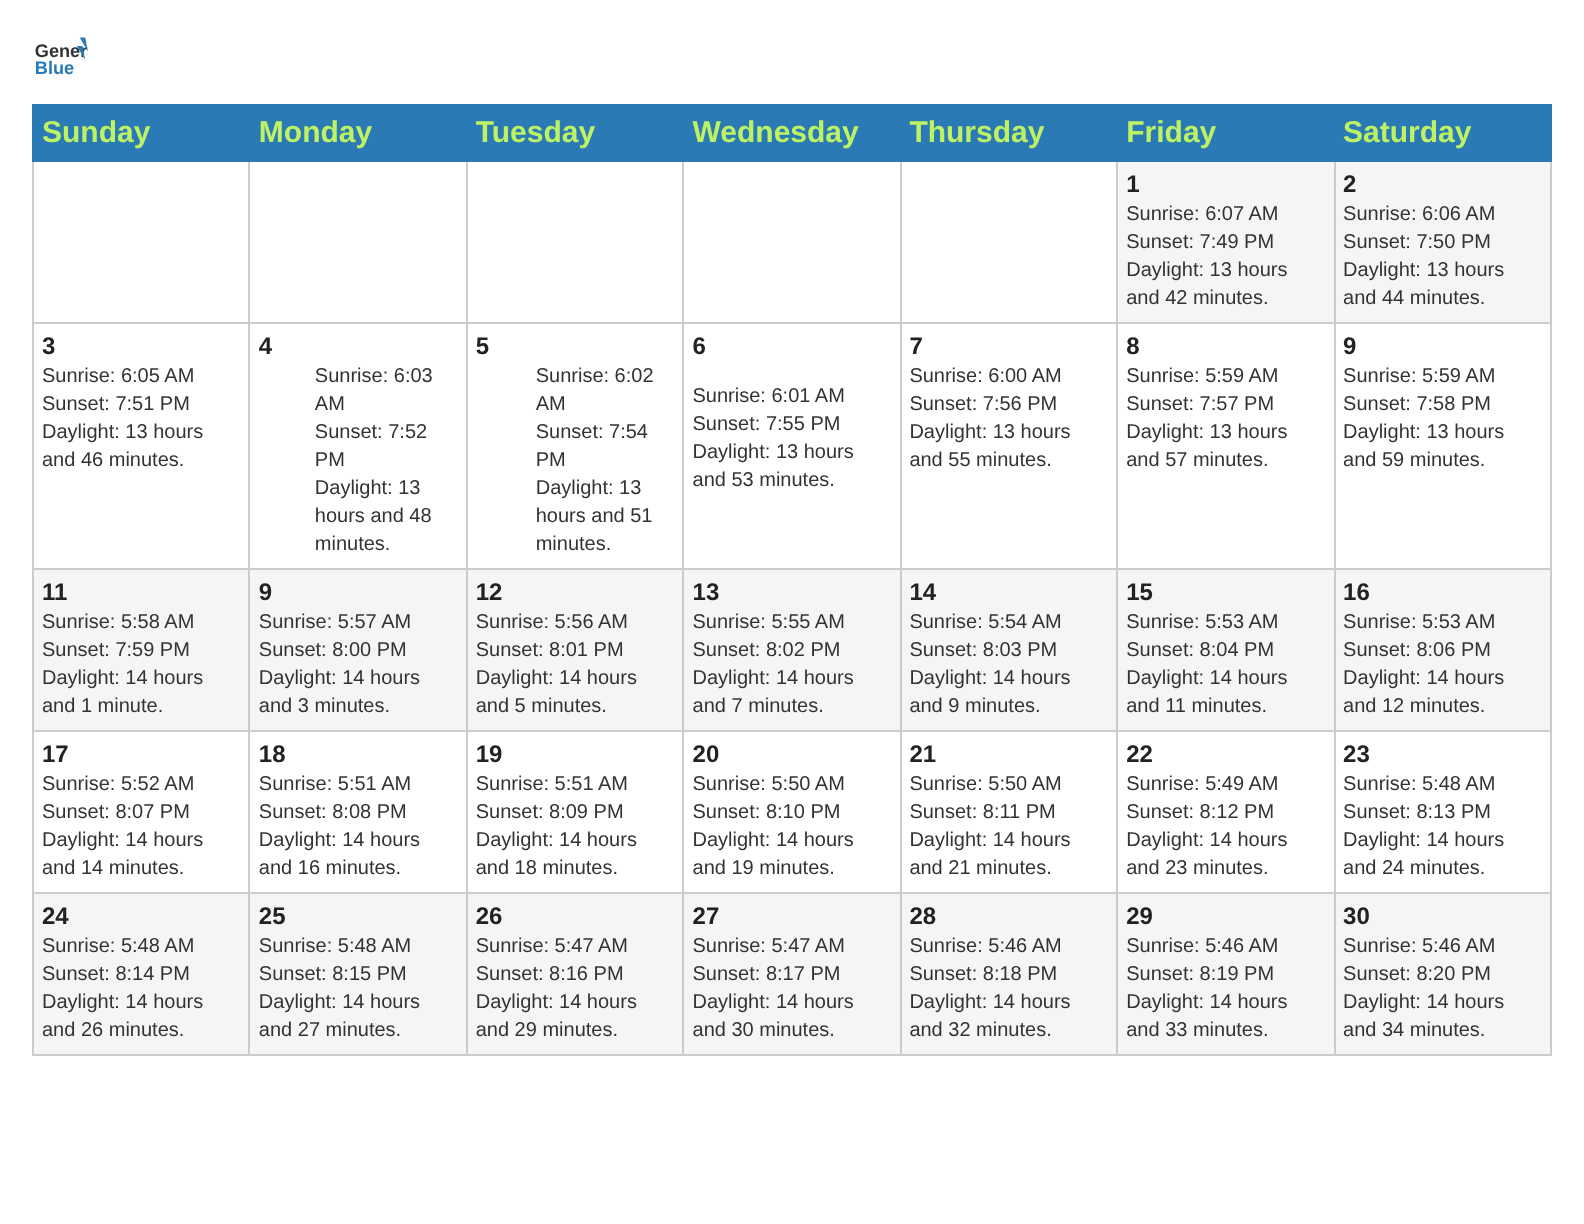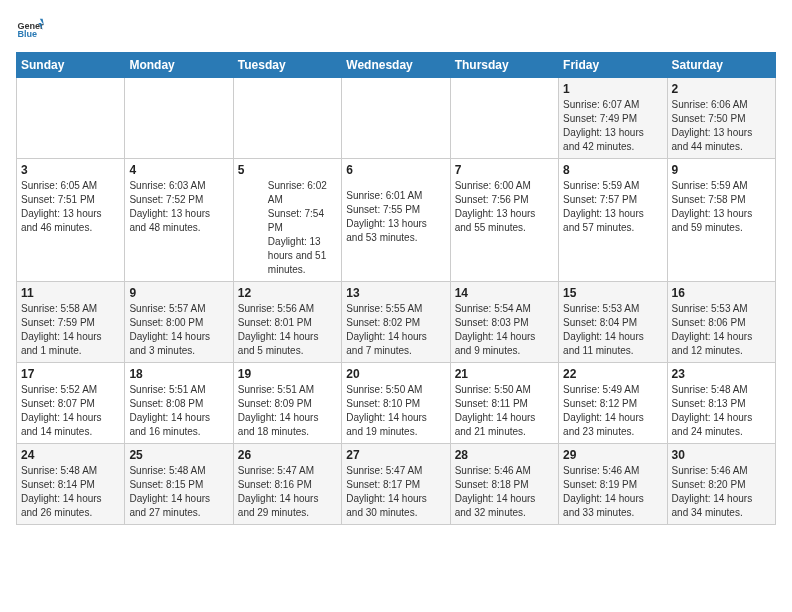--- a/index.html
+++ b/index.html
@@ -29,24 +29,24 @@
     .calendar-title { font-size: 32px; color: #333; font-weight: normal; }
     .calendar-subtitle { font-size: 14px; color: #555; }
 
     .calendar {
       width: 100%;
       border-collapse: collapse;
       font-size: 11px;
     }
     .calendar thead th {
       background: #2a7ab5;
-      color: #ffffff;
+      color: #bef264;
       padding: 5px 4px;
       text-align: left;
-      font-size: 12px;
+      font-size: 15px;
       font-weight: bold;
       border: 1px solid #2a7ab5;
     }
     .calendar tbody td {
       border: 1px solid #ccc;
       vertical-align: top;
       padding: 4px;
       width: 107px;
       min-height: 70px;
       background: #fff;
@@ -129,21 +129,21 @@
       </tr>
       <tr>
         <td>
           <span class="day-number">3</span>
           <div class="day-info" style="white-space: pre-line;">Sunrise: 6:05 AM
 Sunset: 7:51 PM
 Daylight: 13 hours and 46 minutes.</div>
         </td>
         <td>
           <span class="day-number">4</span>
-          <div class="day-info" style="white-space: pre-line;">Sunrise: 6:03 AM
+          <div class="day-info" style="white-space: pre-line; margin-left: 28px;">Sunrise: 6:03 AM
 Sunset: 7:52 PM
 Daylight: 13 hours and 48 minutes.</div>
         </td>
         <td>
           <span class="day-number">5</span>
           <div class="day-info" style="white-space: pre-line; margin-left: 30px;">Sunrise: 6:02 AM
 Sunset: 7:54 PM
 Daylight: 13 hours and 51 minutes.</div>
         </td>
         <td>

